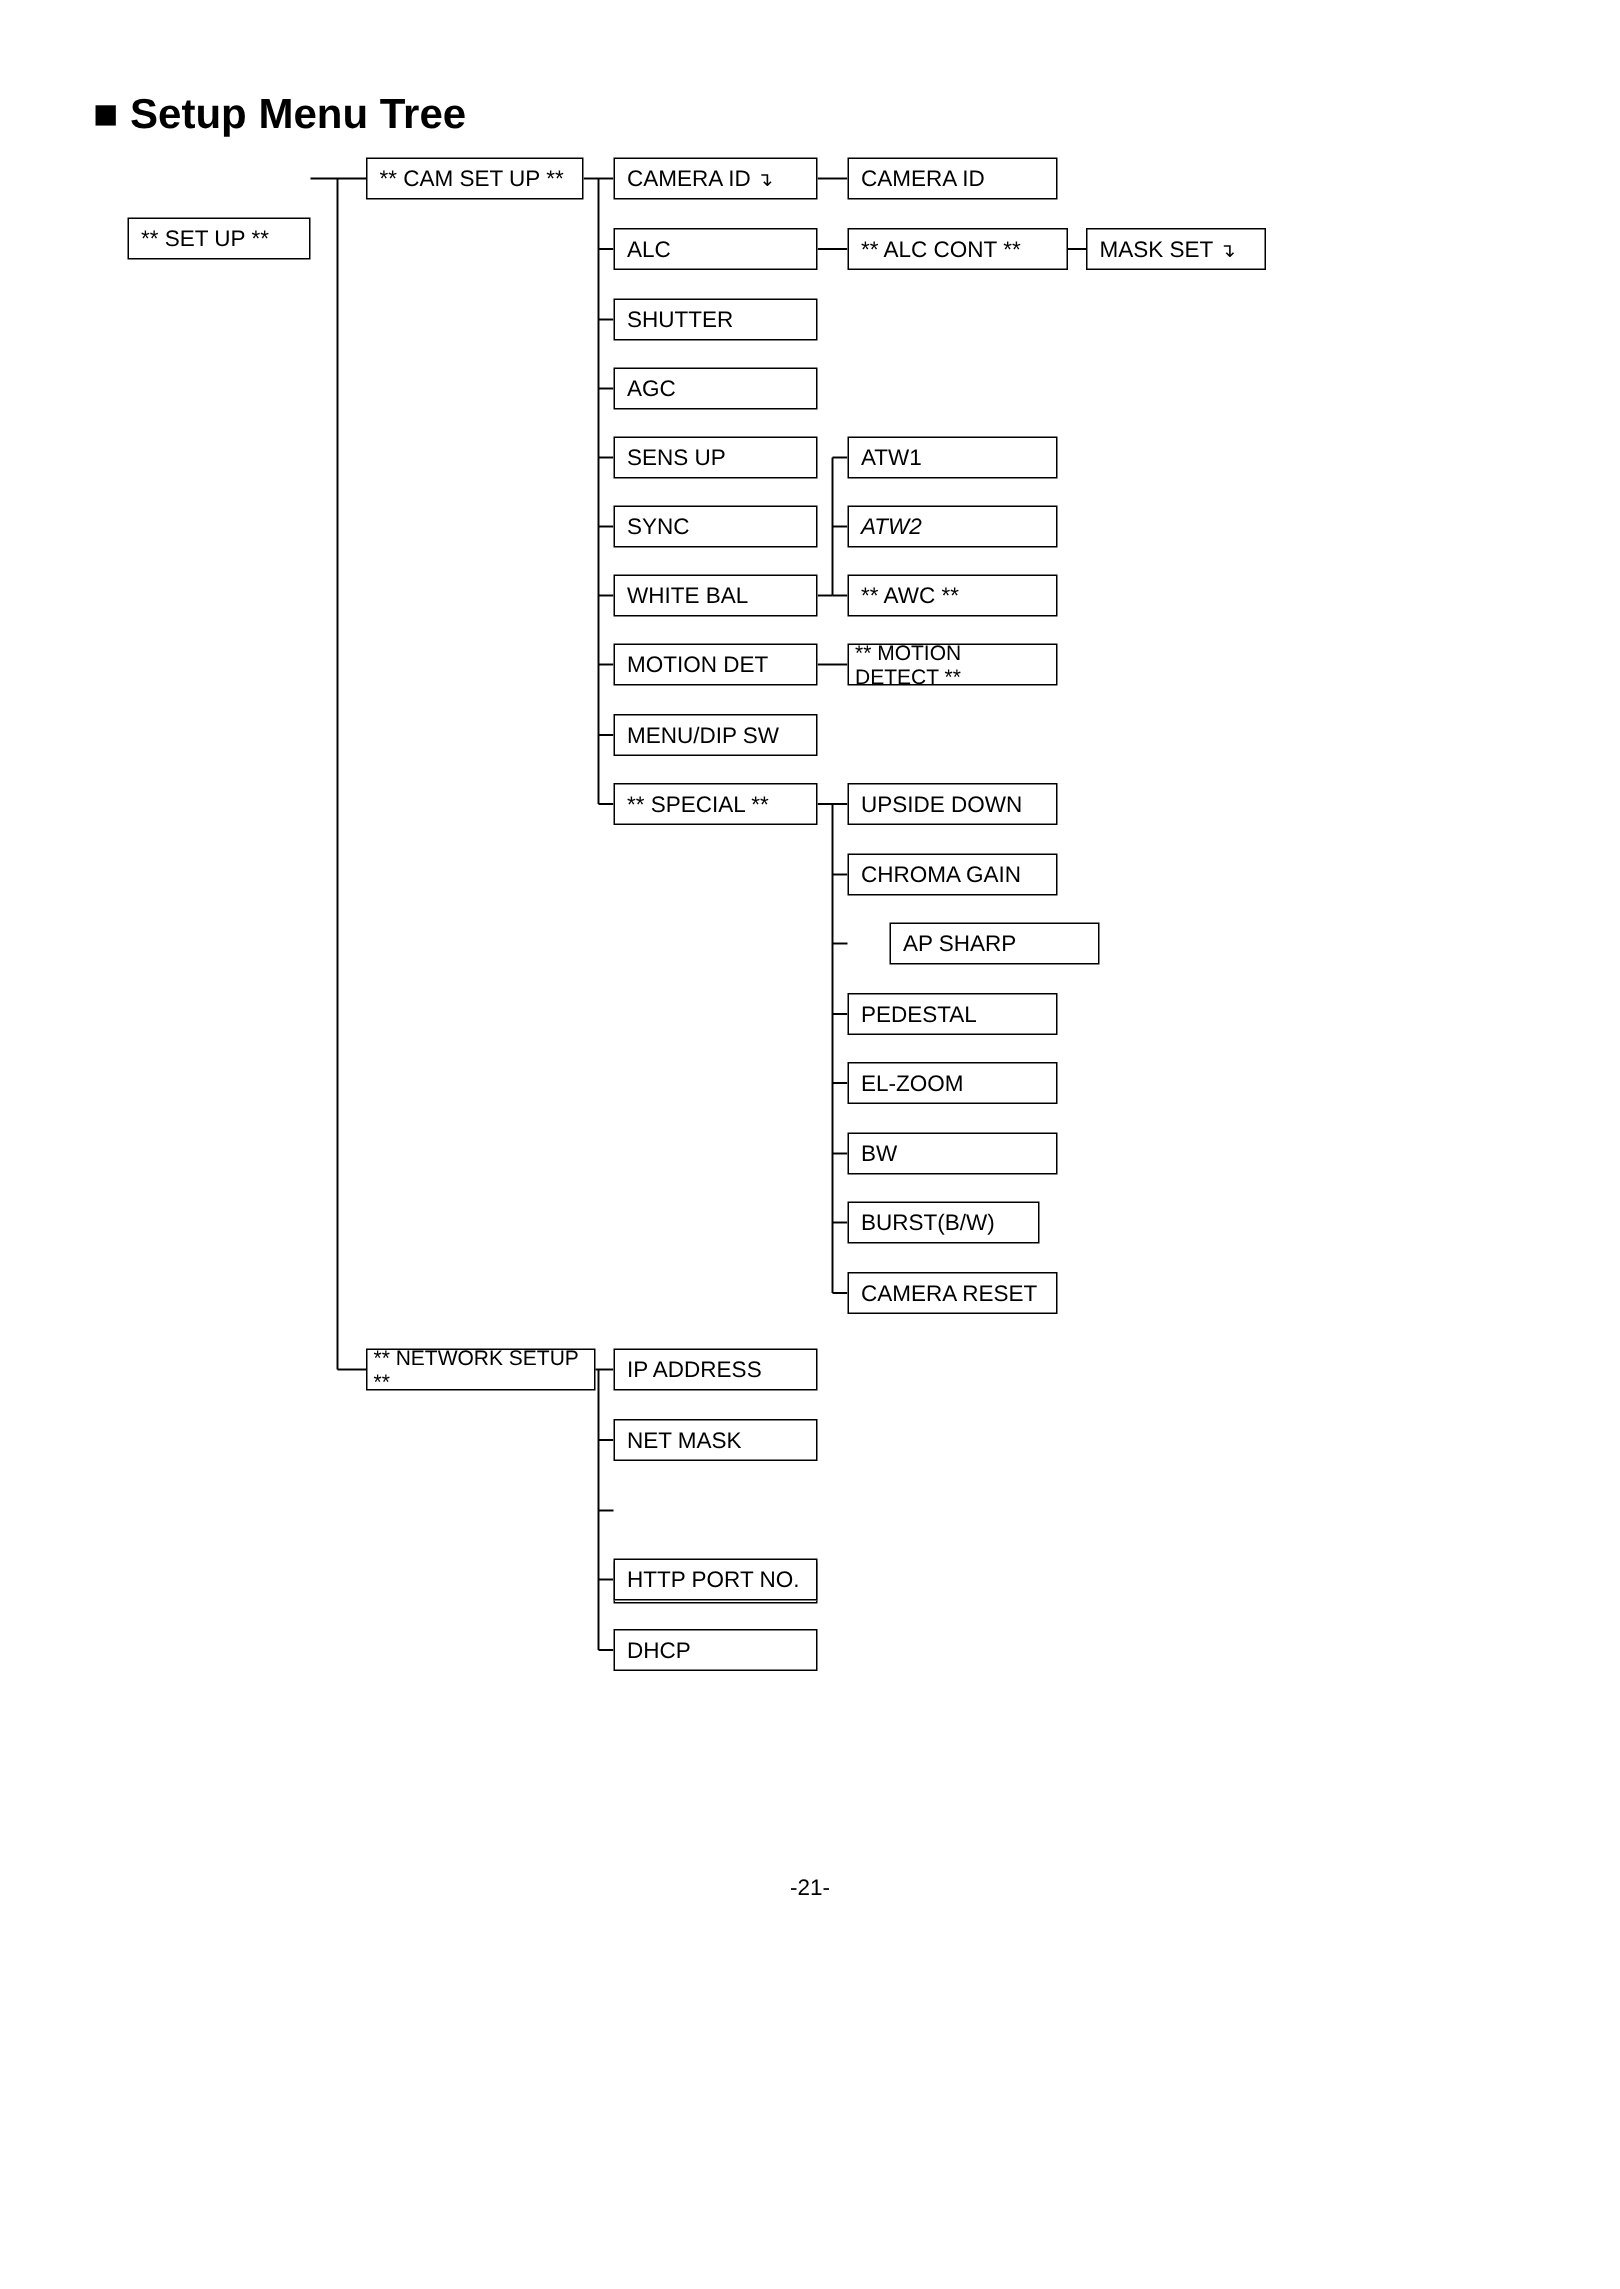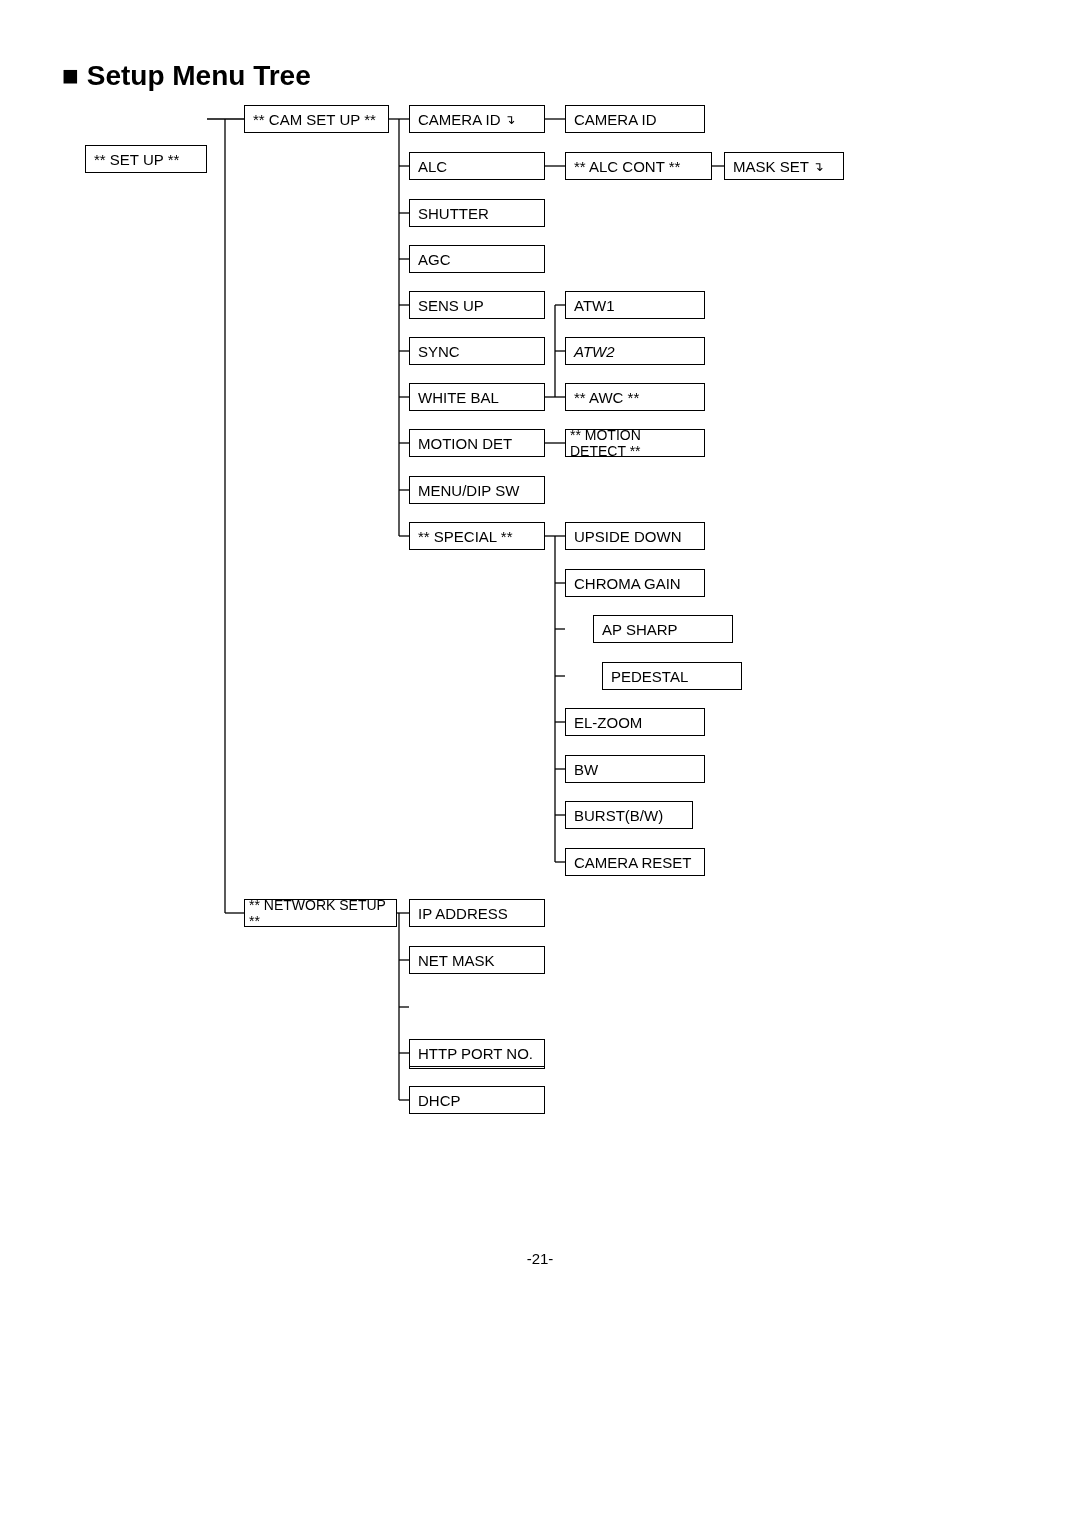--- a/index.html
+++ b/index.html
@@ -191,21 +191,21 @@
 
 <div class="box" style="left:565px;top:522px;width:140px;align-items:center;">
     <span>UPSIDE DOWN</span>
   </div>
 <div class="box" style="left:565px;top:569px;width:140px;">
     <span>CHROMA GAIN</span>
   </div>
 <div class="box" style="left:565px;top:615px;width:140px;margin-left:28px;">
     <span>AP SHARP</span>
   </div>
-<div class="box" style="left:565px;top:662px;width:140px;margin-left:37px;">
+<div class="box" style="left:565px;top:662px;width:140px;">
     <span>PEDESTAL</span>
   </div>
 <div class="box" style="left:565px;top:708px;width:140px;">
     <span>EL-ZOOM</span>
   </div>
 <div class="box" style="left:565px;top:755px;width:140px;">
     <span>BW</span>
   </div>
 <div class="box" style="left:565px;top:801px;width:128px;">
     <span>BURST(B/W)</span>

